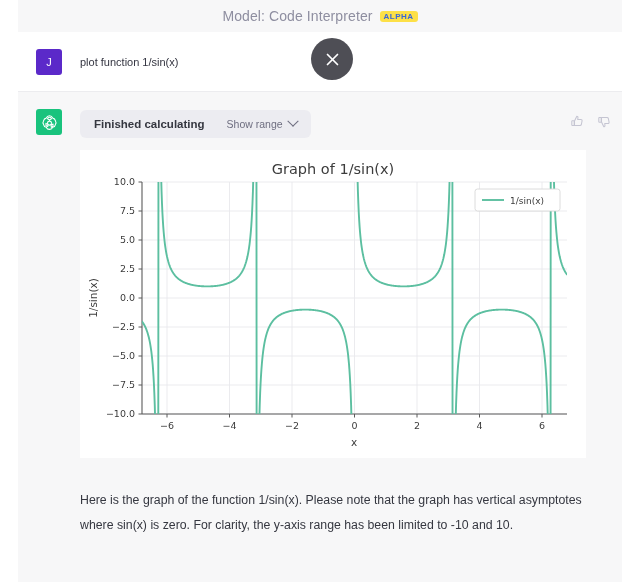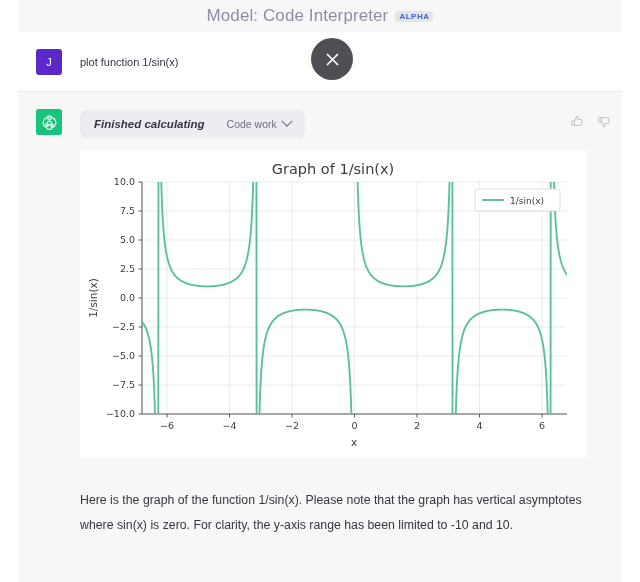--- a/index.html
+++ b/index.html
@@ -31,30 +31,30 @@
     width: 604px;
     height: 32px;
     background: #f7f7f8;
     border-bottom: 1px solid #ececef;
     display: flex;
     align-items: center;
     justify-content: center;
     gap: 7px;
   }
   .model-label {
-    font-size: 17px;
+    font-size: 14px;
     color: #8e8ea0;
     letter-spacing: 0.1px;
   }
   .alpha-badge {
     font-size: 8px;
     font-weight: bold;
     letter-spacing: 0.5px;
     color: #3a66d8;
-    background: #e5e5e5;
+    background: #fde047;
     border-radius: 3px;
     padding: 2px 4px 1px 4px;
     line-height: 1;
   }
 
   
   .convo {
     position: absolute;
     left: 18px;
     top: 32px;
@@ -139,21 +139,20 @@
     background: #ececf1;
     border-radius: 6px;
     padding: 8px 14px;
     gap: 22px;
     margin-top: 2px;
   }
   .calc-title {
     font-size: 11.5px;
     font-weight: bold;
     color: #353740;
-    font-style: italic;
   }
   .show-work {
     display: inline-flex;
     align-items: center;
     gap: 6px;
     font-size: 10.5px;
     color: #6e6e80;
     cursor: pointer;
   }
   .chev {
@@ -244,21 +243,21 @@
           <svg class="fb-icon" width="15" height="15" viewBox="0 0 20 20">
             <path d="M6 10.8 9.1 17c.9 0 1.6-.8 1.5-1.7l-.3-2.6h4.3c1 0 1.7-.9 1.5-1.9l-1-4.8C14.9 5.2 14.2 4.6 13.4 4.6H6v6.2z" fill="none" stroke="#c5c5d2" stroke-width="1.4" stroke-linejoin="round"></path>
             <rect x="2.4" y="4.6" width="3.2" height="6.4" rx="0.8" fill="none" stroke="#c5c5d2" stroke-width="1.4"></rect>
           </svg>
         </div>
 
         
         <div class="calc-strip">
           <span class="calc-title">Finished calculating</span>
           <span class="show-work">
-            <span>Code work</span>
+            <span>Show range</span>
             <span class="chev"></span>
           </span>
         </div>
 
         
         <div class="chart-card">
           <svg class="chart-svg" width="506" height="308" viewBox="0 0 506 308">
             <rect x="0" y="0" width="506" height="308" fill="#ffffff"></rect>
 
             <text id="ch-title" x="253" y="24" text-anchor="middle" font-family="'DejaVu Sans', sans-serif" font-size="14.5" fill="#3c3c3c">Graph of 1/sin(x)</text>

